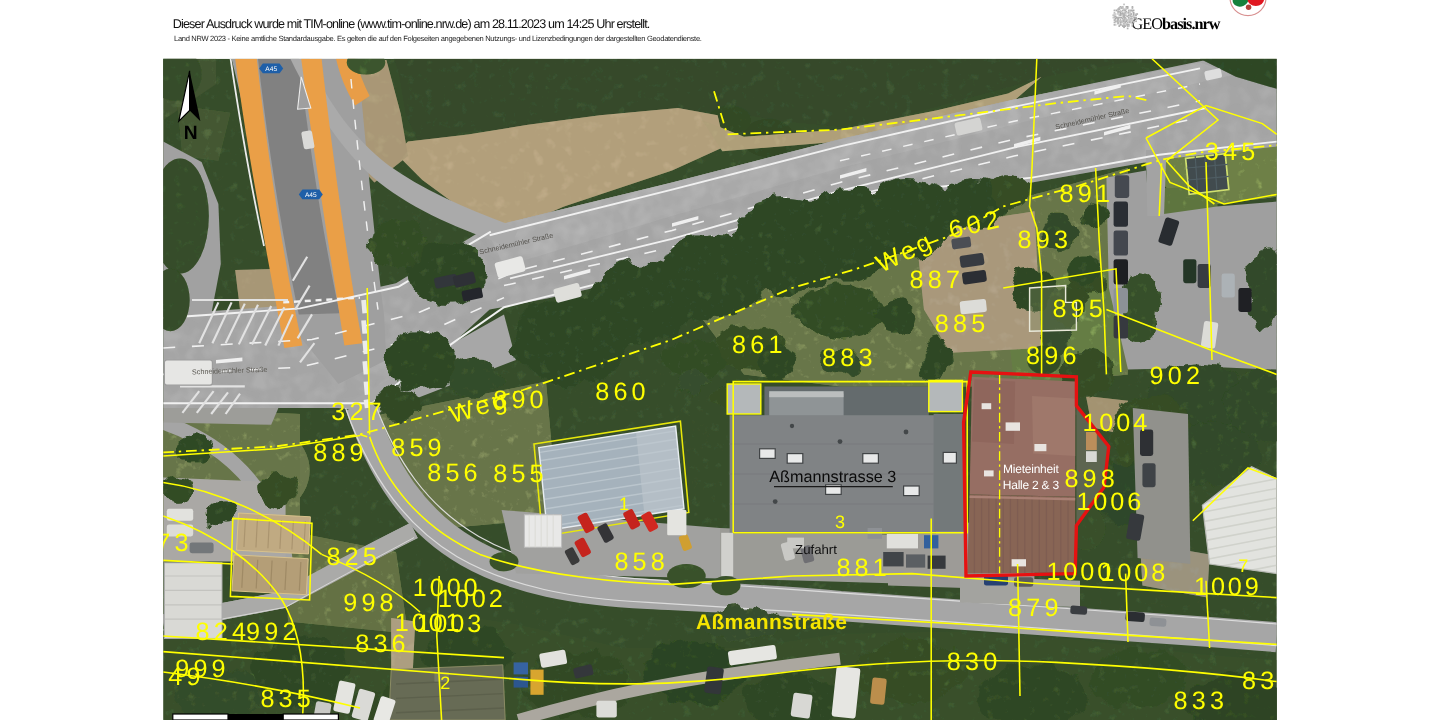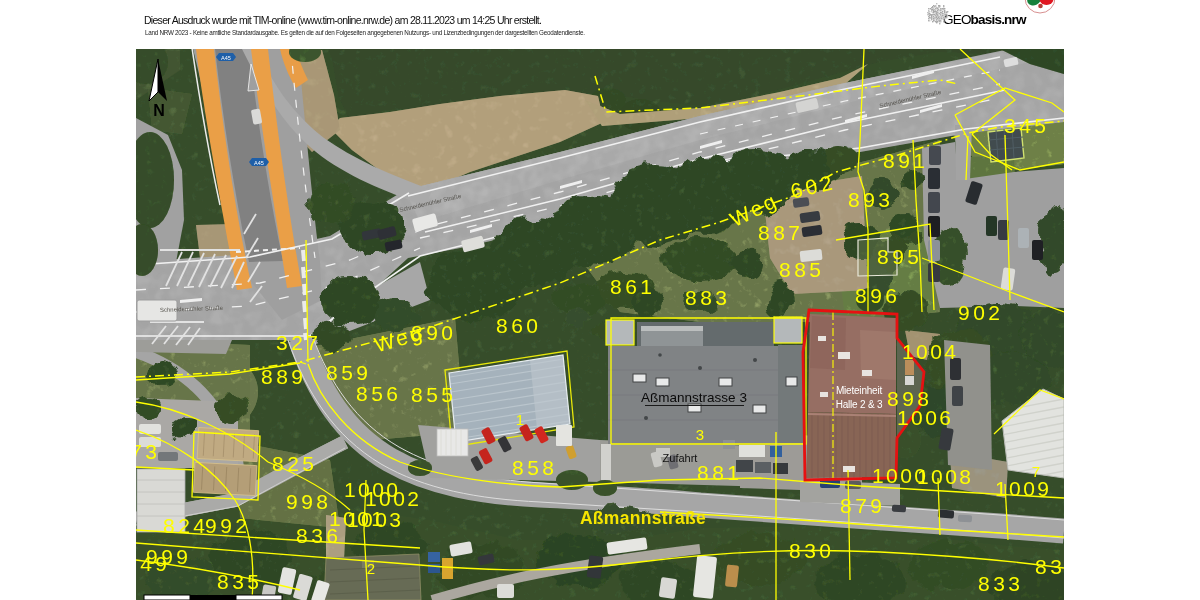--- a/index.html
+++ b/index.html
@@ -1,20 +1,20 @@
 <!DOCTYPE html>
 <html><head>
 <meta charset="utf-8">
 <style>
 html,body{margin:0;padding:0;background:#fff;width:1200px;height:600px;overflow:hidden;
 font-family:"Liberation Sans",sans-serif;}
 #page{position:absolute;left:0;top:0;width:1200px;height:488px;background:#fff;border-radius:17px;}
 .hdr1{position:absolute;left:144px;top:14px;font-size:10.5px;color:#111;letter-spacing:-0.72px;}
 .hdr2{position:absolute;left:145px;top:28.5px;font-size:6.3px;color:#222;letter-spacing:-0.26px;}
-.geot{position:absolute;left:943px;top:12px;font-size:13.5px;color:#000;letter-spacing:-0.8px;}
+.geot{position:absolute;left:943px;top:12px;font-size:13.5px;color:#000;letter-spacing:-0.8px;font-family:Liberation Serif, serif;}
 </style>
 </head>
 <body>
 <div id="page">
 
 <div class="hdr1">Dieser Ausdruck wurde mit TIM-online (www.tim-online.nrw.de) am 28.11.2023 um 14:25 Uhr erstellt.</div>
 
 <div class="hdr2">Land NRW 2023 - Keine amtliche Standardausgabe. Es gelten die auf den Folgeseiten angegebenen Nutzungs- und Lizenzbedingungen der dargestellten Geodatendienste.</div>
 
 <div class="geot">GEO<b>basis.nrw</b></div>

